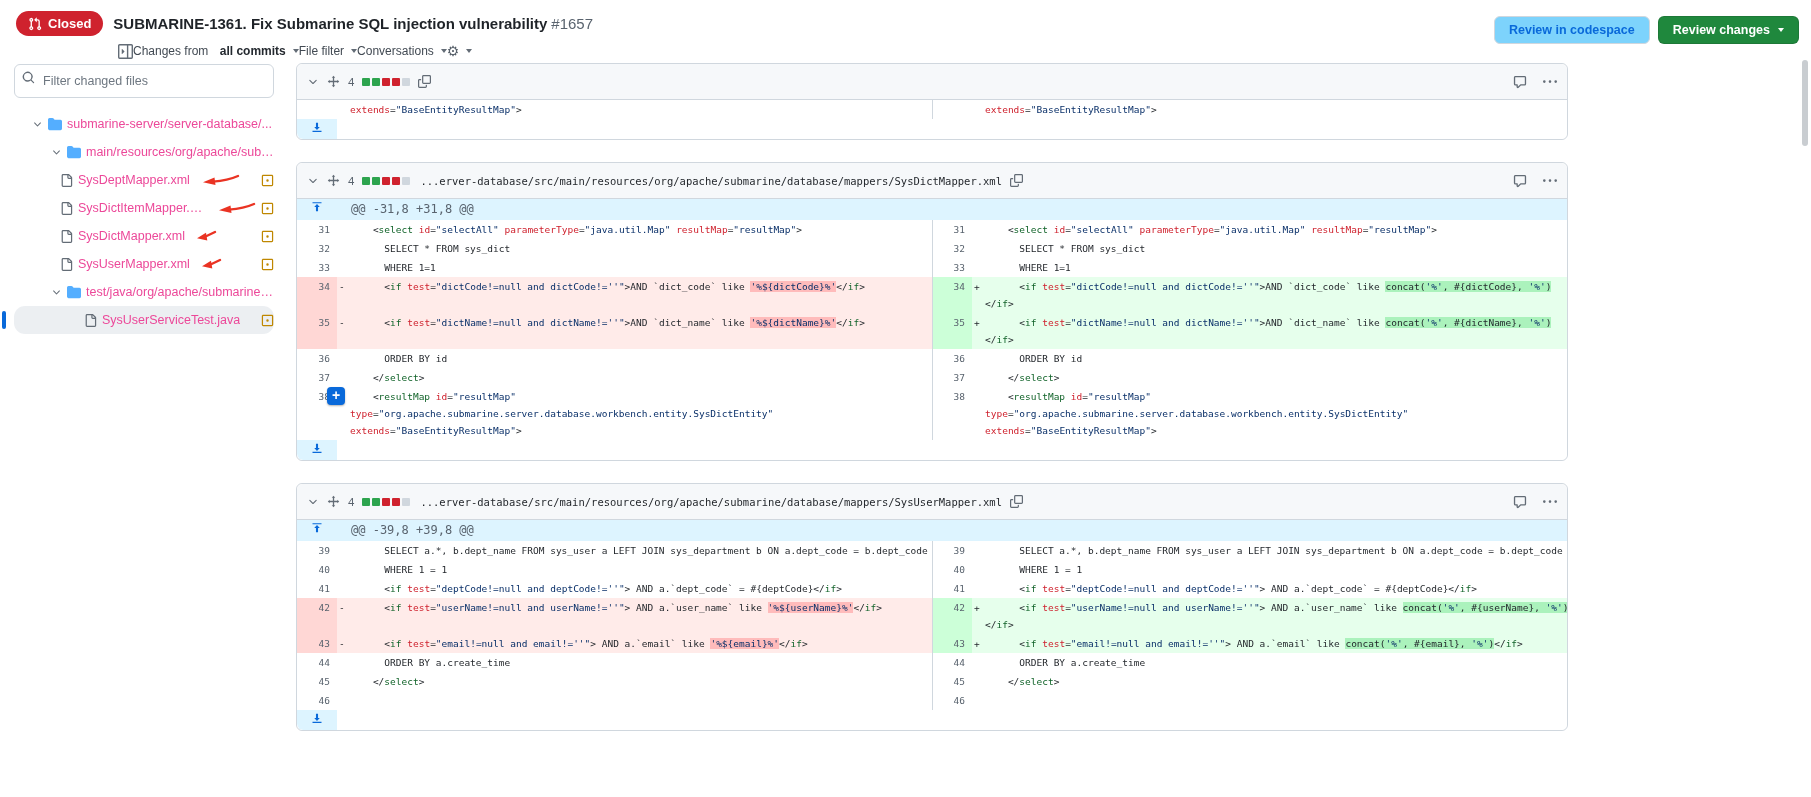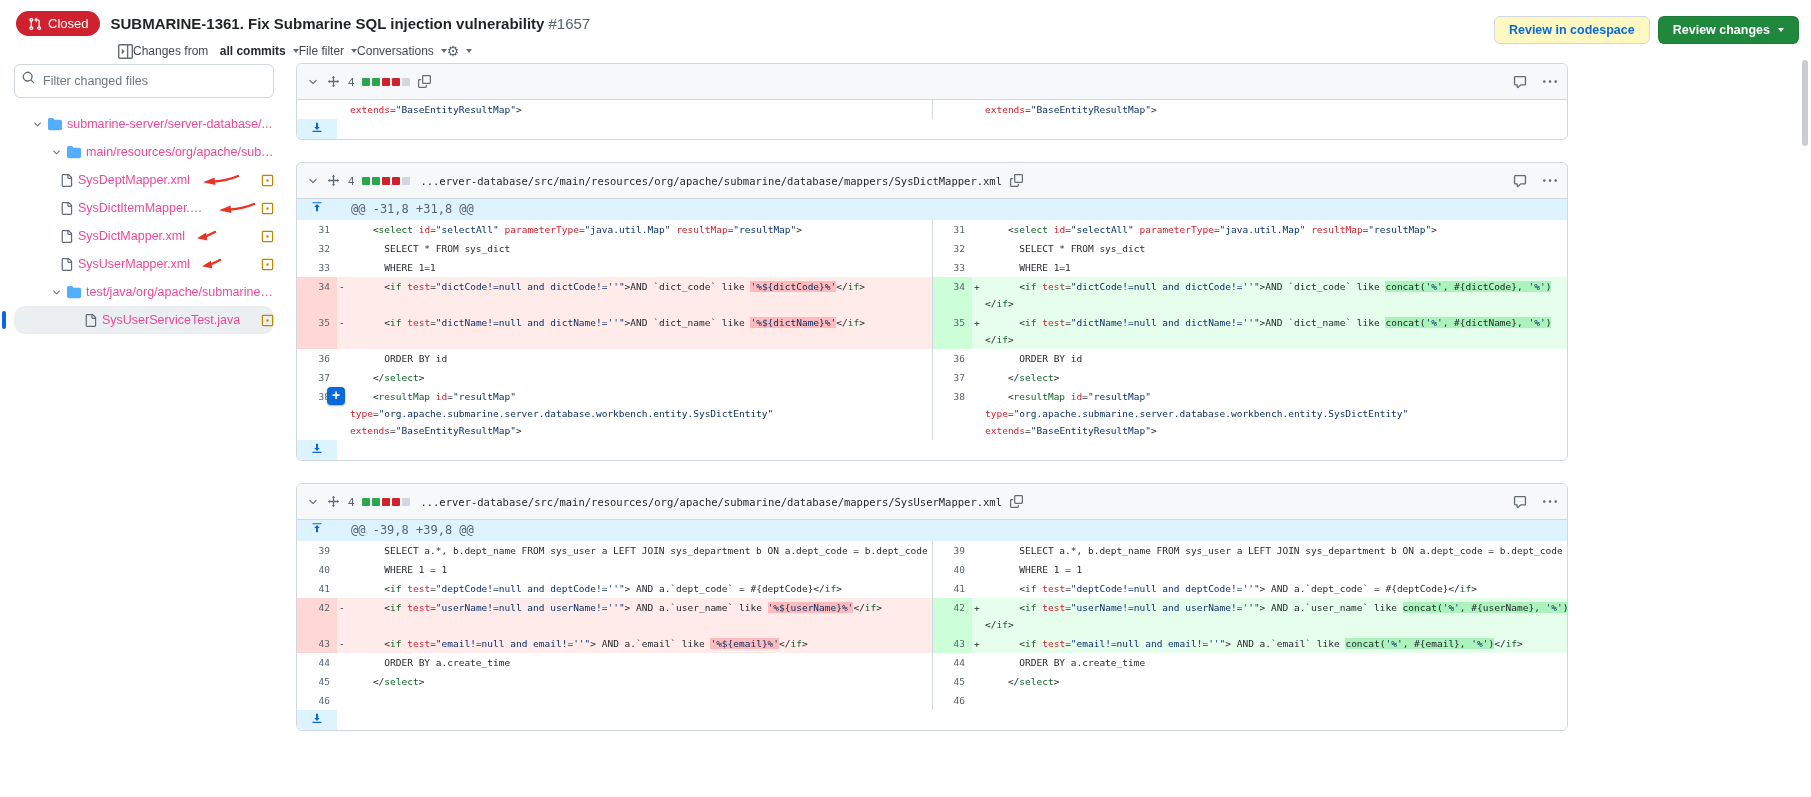--- a/index.html
+++ b/index.html
@@ -1,30 +1,30 @@
 <!DOCTYPE html>
 <html><head>
 <meta charset="utf-8">
 <style>
   *{box-sizing:border-box;margin:0;padding:0}
   html,body{width:1811px;height:797px;overflow:hidden}
   body{font-family:"Liberation Sans",sans-serif;background:#fff;color:#1f2328;position:relative}
   
   .pr-header{height:56px;padding:11px 16px 0 16px;position:relative}
   .row1{display:flex;align-items:center;gap:10px}
-  .badge-closed{display:inline-flex;align-items:center;gap:6px;background:#cf222e;color:#fff;font-weight:400;font-size:13px;padding:5px 12px;border-radius:2em;border:none;cursor:default}
+  .badge-closed{display:inline-flex;align-items:center;gap:6px;background:#cf222e;color:#fff;font-weight:700;font-size:13px;padding:5px 12px;border-radius:2em;border:none;cursor:default}
   .pr-title{font-size:15px;font-weight:700;white-space:nowrap}
   .pr-number{color:#59636e;font-weight:400;font-size:15px;margin-left:4px}
   .row2{display:flex;align-items:center;margin-top:7px;padding-left:102px;font-size:12px;color:#57606a}
   .tb-item{display:inline-flex;align-items:center;gap:4px;cursor:pointer;background:none;border:none;font:inherit;color:#424a53}
   .tb-item b{font-weight:700;color:#24292f}
   .caret{width:0;height:0;border-left:3.5px solid transparent;border-right:3.5px solid transparent;border-top:4.5px solid #636c76;display:inline-block;margin-left:3px}
   .header-buttons{position:absolute;right:12px;top:16px;display:flex;gap:8px}
   .btn{font-size:12.5px;font-weight:700;padding:6px 14px;border-radius:6px;border:1px solid #d0d7de;cursor:pointer;font-family:inherit;display:inline-flex;align-items:center;gap:5px}
-  .btn-codespace{background:#fef9c3;color:#0969da}
+  .btn-codespace{background:#7dd3fc;color:#0969da}
   .btn-green{background:#1f883d;color:#fff;border-color:rgba(27,31,36,.15)}
   .btn-green .caret{border-top-color:#fff}
   
   .content{display:flex;align-items:flex-start;height:741px}
   aside.sidebar{width:288px;flex:none;padding:8px 14px 0 14px}
   main.diffs{width:1280px;flex:none;padding:7px 0 0 8px}
   
   .filter-wrap{position:relative;margin-bottom:12px}
   .filter-wrap input{width:100%;height:34px;border:1px solid #d0d7de;border-radius:6px;padding:0 8px 0 28px;font-size:12.5px;color:#1f2328;outline:none;background:#fff}
   .filter-wrap input::placeholder{color:#6e7781}

